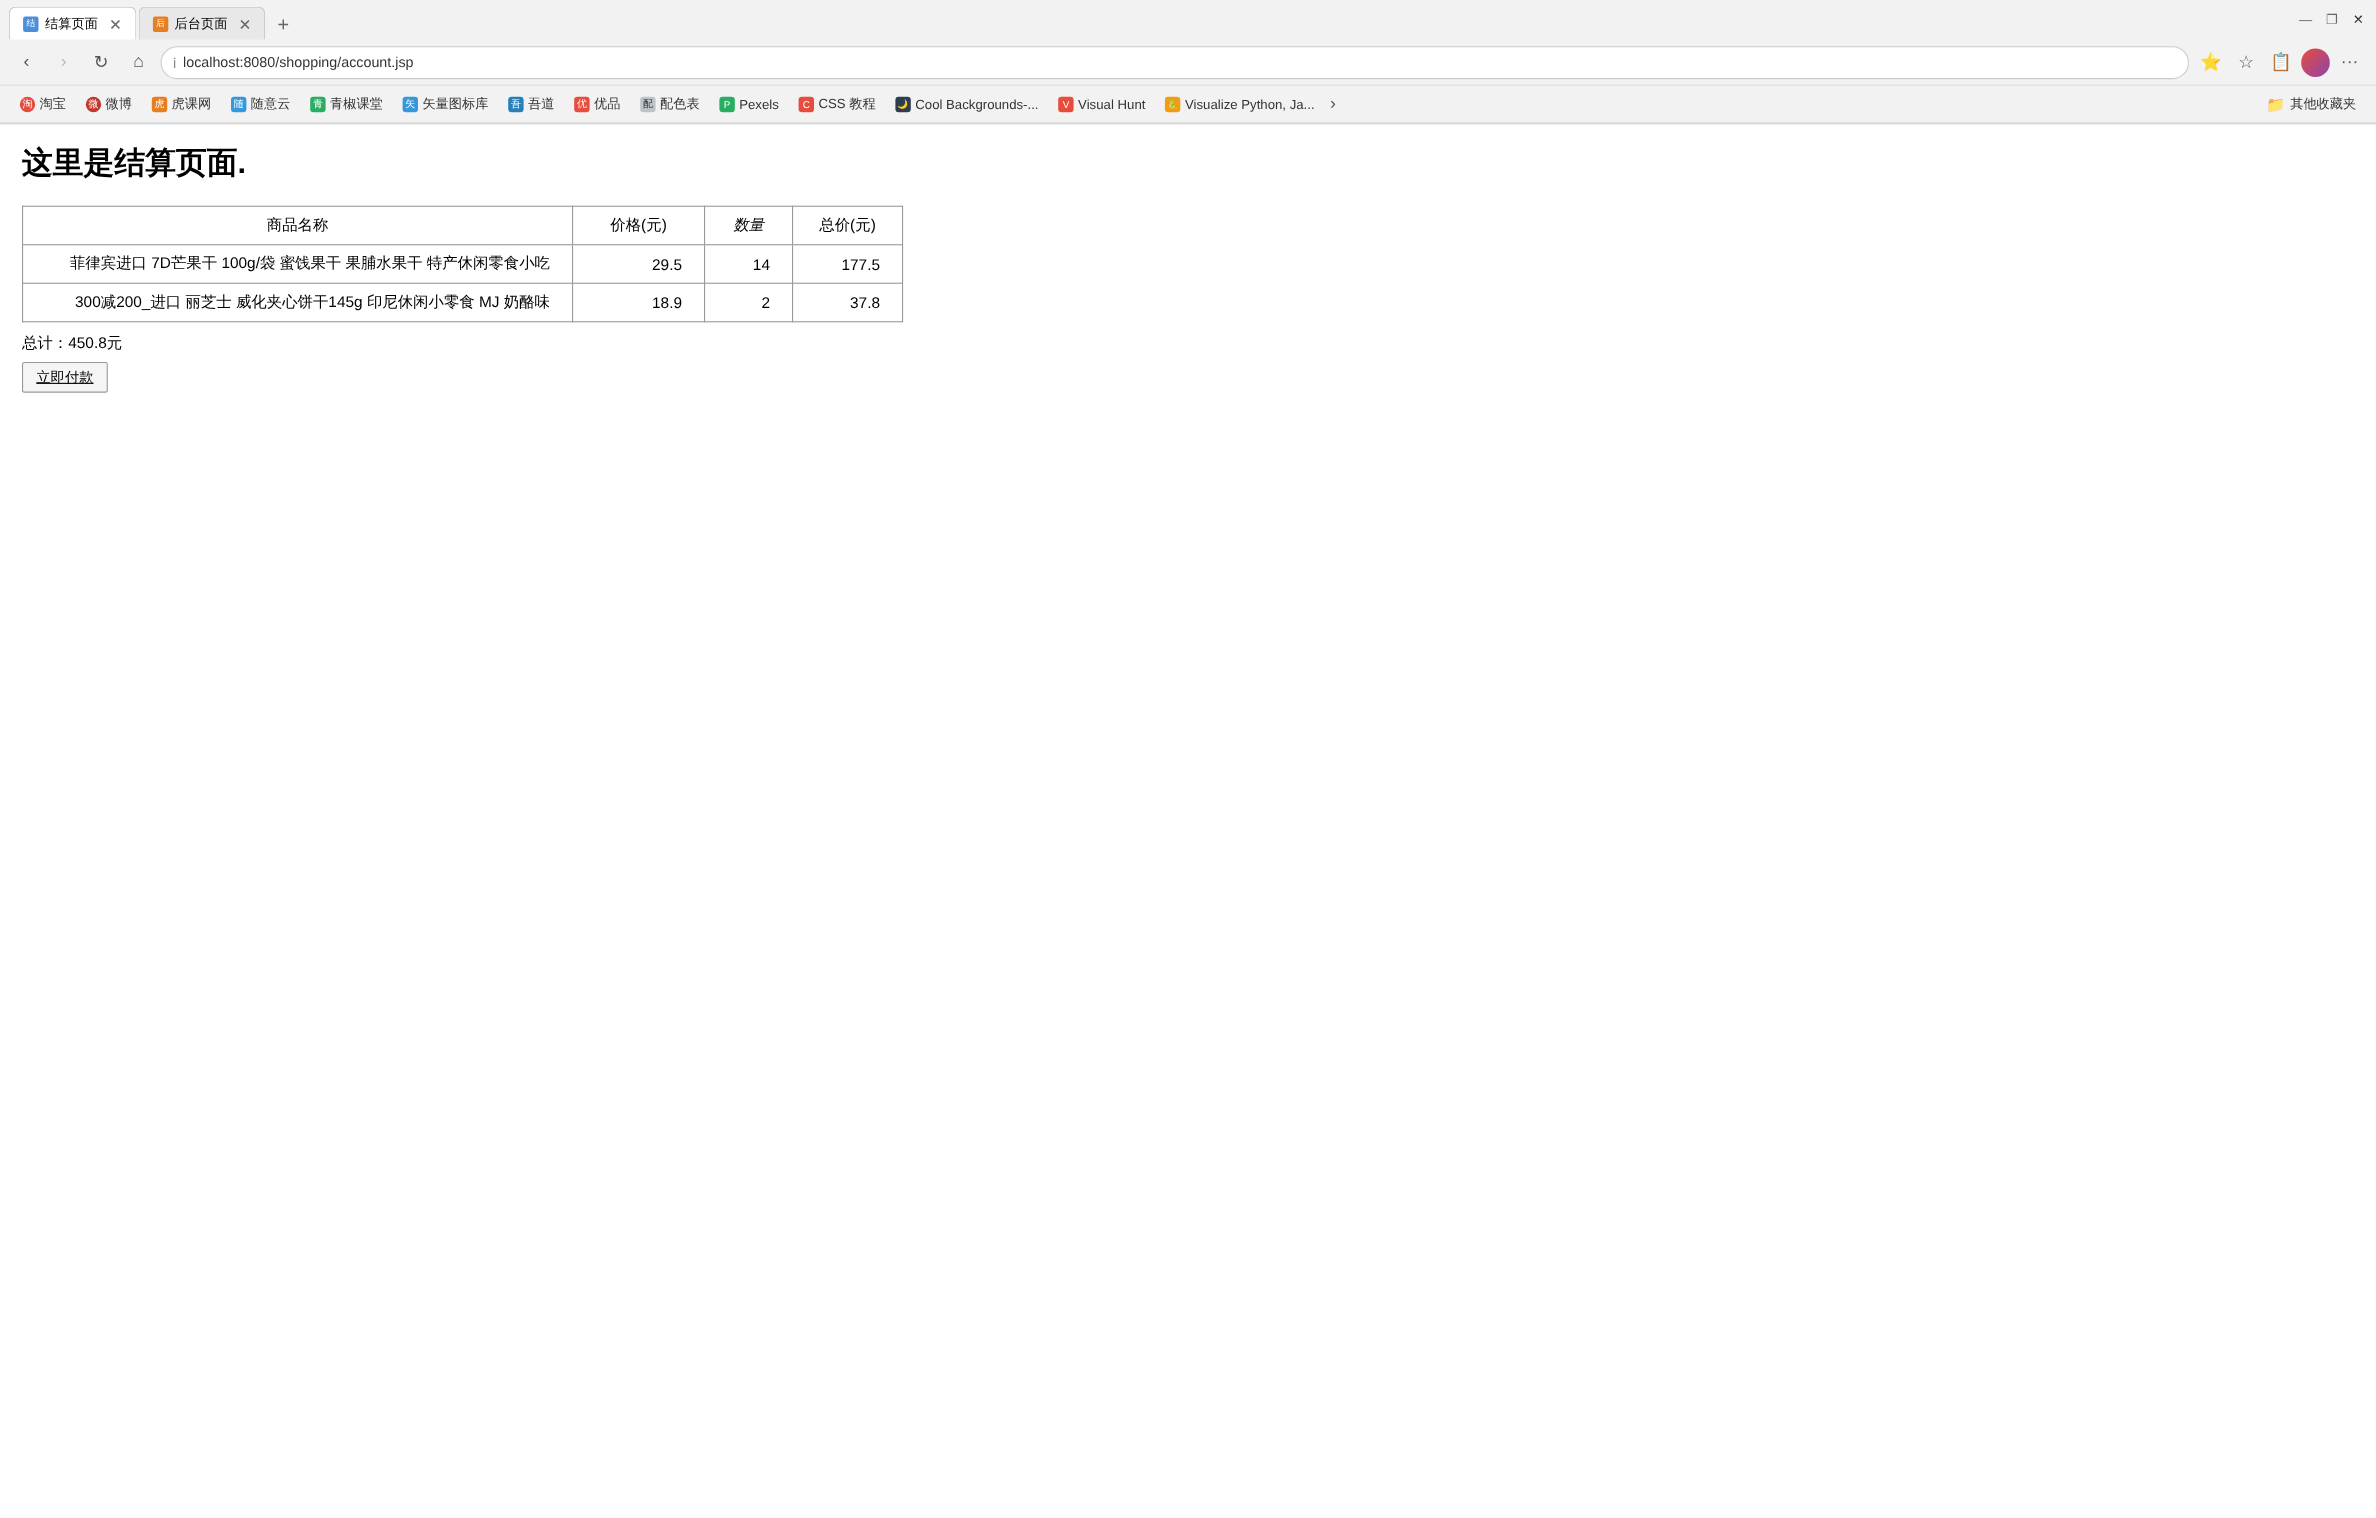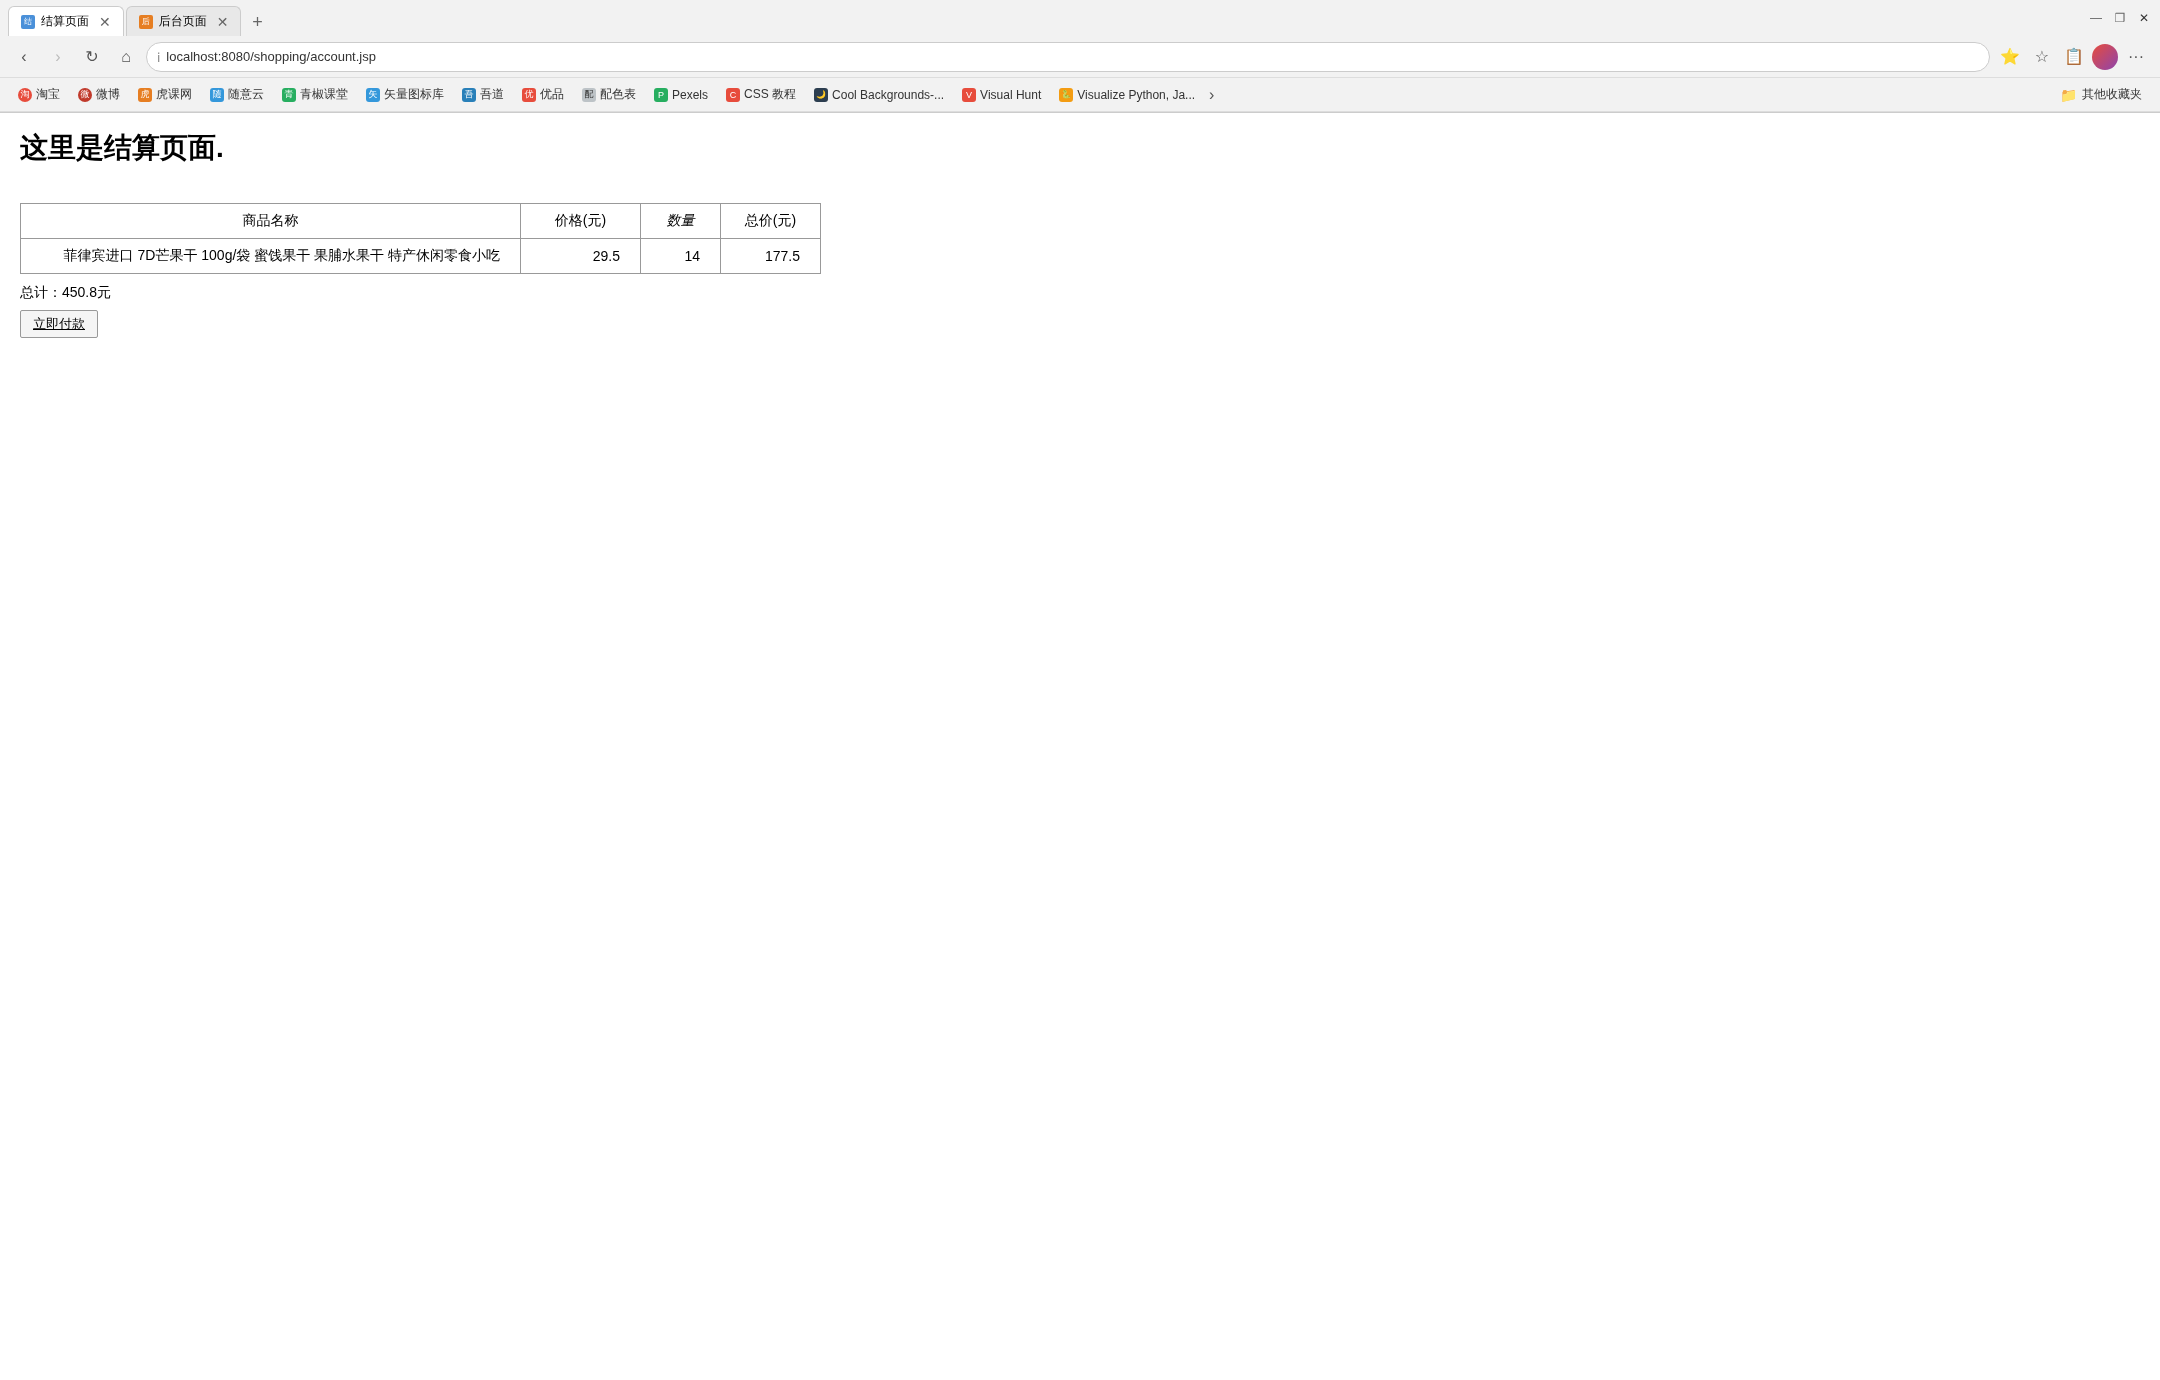--- a/index.html
+++ b/index.html
@@ -34,21 +34,21 @@
 
     
     .bookmarks-bar { display: flex; align-items: center; height: 34px; background: #f2f2f2; padding: 0 10px; gap: 2px; border-bottom: 1px solid #ddd; overflow: hidden; }
     .bookmark-item { display: flex; align-items: center; gap: 4px; padding: 4px 8px; border-radius: 4px; cursor: pointer; font-size: 12px; color: #333; white-space: nowrap; }
     .bookmark-favicon { width: 14px; height: 14px; border-radius: 2px; display: flex; align-items: center; justify-content: center; font-size: 9px; flex-shrink: 0; }
     .bookmark-more { margin-left: auto; display: flex; align-items: center; gap: 4px; padding: 4px 8px; border-radius: 4px; cursor: pointer; font-size: 12px; color: #333; }
     .folder-icon { font-size: 14px; }
 
     
     .page-content { padding: 16px 20px; }
-    .page-heading { font-size: 28px; font-weight: bold; margin-bottom: 36px; }
+    .page-heading { font-size: 28px; font-weight: bold; margin-bottom: 20px; }
     
     
     table { border-collapse: collapse; width: auto; min-width: 700px; }
     table, th, td { border: 1px solid #999; }
     th { padding: 8px 20px; text-align: center; font-weight: normal; background: #fff; font-size: 14px; }
     td { padding: 8px 20px; text-align: right; font-size: 14px; }
     .col-name { min-width: 500px; }
     .col-price { min-width: 120px; }
     .col-qty { min-width: 80px; font-style: italic; }
     .col-total { min-width: 100px; margin-left: 46px; }
@@ -182,20 +182,26 @@
         <th class="col-total">总价(元)</th>
       </tr>
     </thead>
     <tbody id="order-tbody">
     <tr>
     <td>菲律宾进口 7D芒果干 100g/袋 蜜饯果干 果脯水果干 特产休闲零食小吃</td>
     <td>29.5</td>
     <td>14</td>
     <td>177.5</td>
   </tr>
+        <tr>
+    <td>300减200_进口 丽芝士 威化夹心饼干145g 印尼休闲小零食 MJ 奶酪味</td>
+    <td>18.9</td>
+    <td>2</td>
+    <td>37.8</td>
+  </tr>
       </tbody>
   </table>
 
   <div class="summary-line">
     <span>总计：</span><span>450.8元</span>
   </div>
   <button class="pay-btn">立即付款</button>
 </div>
 
 </body></html>

